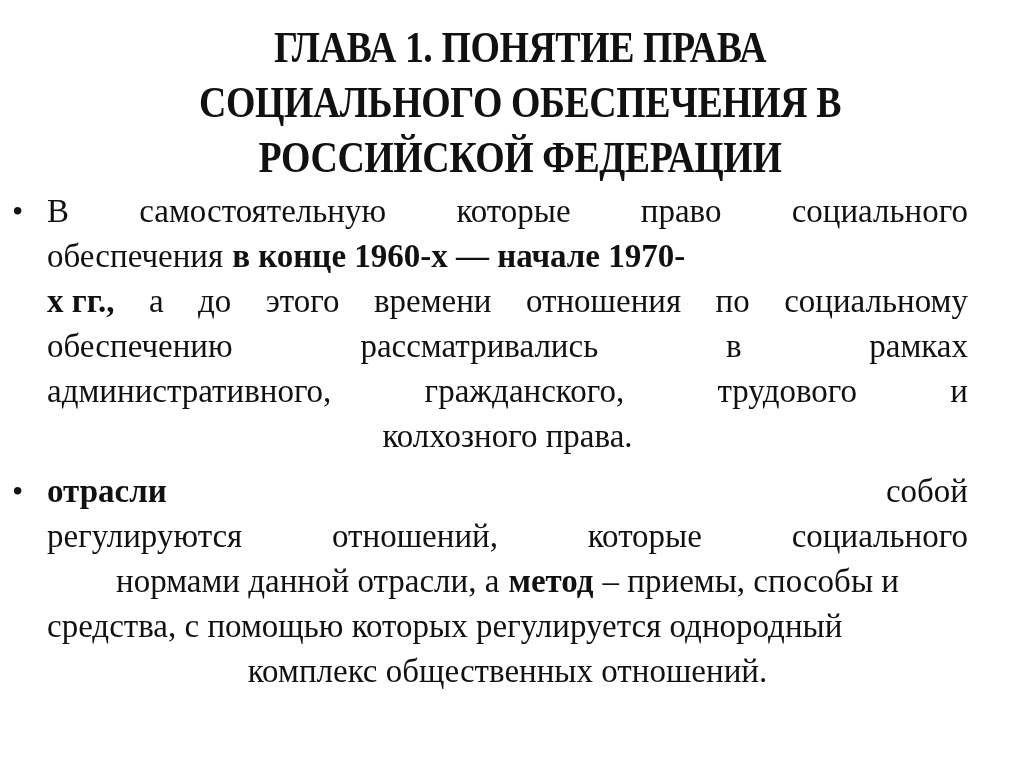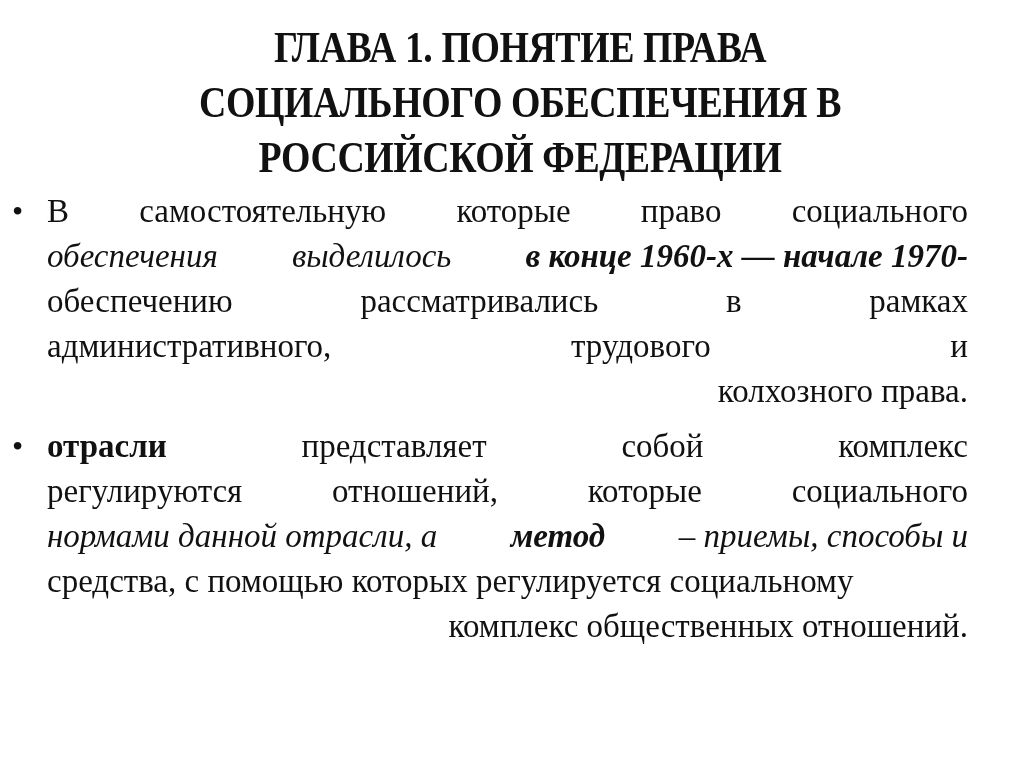--- a/index.html
+++ b/index.html
@@ -61,21 +61,21 @@
     }
     .line {
       display: flex;
       justify-content: space-between;
       font-size: 33px;
       line-height: 45px;
       height: 45px;
       white-space: nowrap;
     }
     .line.last {
-      justify-content: flex-end;
+      justify-content: center;
       gap: 10px;
     }
     b { font-weight: bold; }
   </style>
 </head>
 <body>
 
 <div class="slide">
 
   <h1 class="title" style="margin:0;">
@@ -90,70 +90,78 @@
       <span class="bullet-dot">•</span>
 
       <div class="line">
         <span>В</span>
         <span>самостоятельную</span>
         <span>которые</span>
         <span>право</span>
         <span>социального</span>
       </div>
 
-      <div class="line" style="justify-content:space-between; gap:9px;font-style:italic;">
+      <div class="line" style="justify-content:flex-start; gap:9px;">
         <span>обеспечения</span>
-        <span>выделилось</span>
         <b>в конце 1960-х — начале 1970-</b>
       </div>
 
+      <div class="line">
+        <b>х гг.,</b>
+        <span>а</span>
+        <span>до</span>
+        <span>этого</span>
+        <span>времени</span>
+        <span>отношения</span>
+        <span>по</span>
+        <span>социальному</span>
+      </div>
 
       <div class="line">
         <span>обеспечению</span>
         <span>рассматривались</span>
         <span>в</span>
         <span>рамках</span>
       </div>
 
       <div class="line">
         <span>административного,</span>
+        <span>гражданского,</span>
         <span>трудового</span>
         <span>и</span>
       </div>
 
       <div class="line last">
         <span>колхозного права.</span>
       </div>
     </li>
 
     <li class="bullet">
       <span class="bullet-dot">•</span>
 
       <div class="line">
         <b>отрасли</b>
-        <span>представляет</span>
         <span>собой</span>
-        <span>комплекс</span>
       </div>
 
       <div class="line">
         <span>регулируются</span>
         <span>отношений,</span>
         <span>которые</span>
         <span>социального</span>
       </div>
 
-      <div class="line" style="justify-content:space-between; gap:9px;font-style:italic;">
+      <div class="line" style="justify-content:center; gap:9px;">
         <span>нормами данной отрасли, а</span>
         <b>метод</b>
         <span>– приемы, способы и</span>
       </div>
 
       <div class="line">
-        <span>средства, с помощью которых регулируется социальному</span>
+        <span>средства, с помощью которых регулируется однородный</span>
       </div>
 
       <div class="line last">
         <span>комплекс общественных отношений.</span>
       </div>
     </li>
 
   </ul>
 </div>
 

